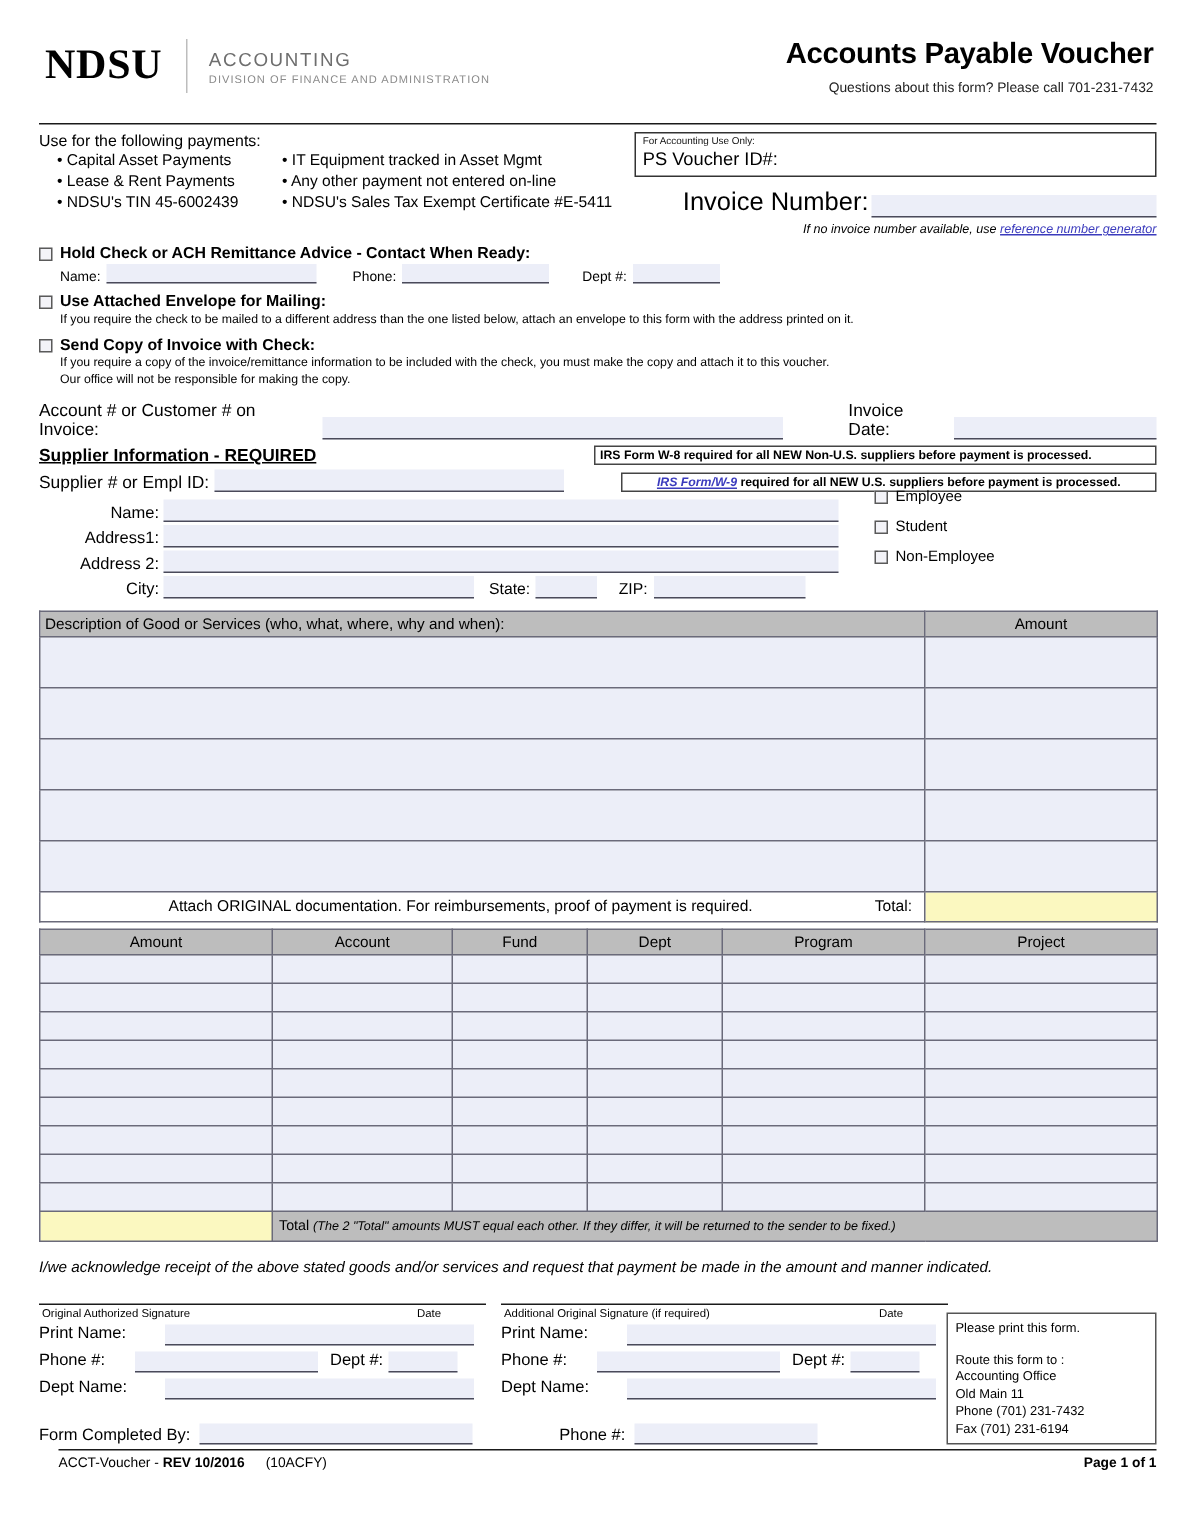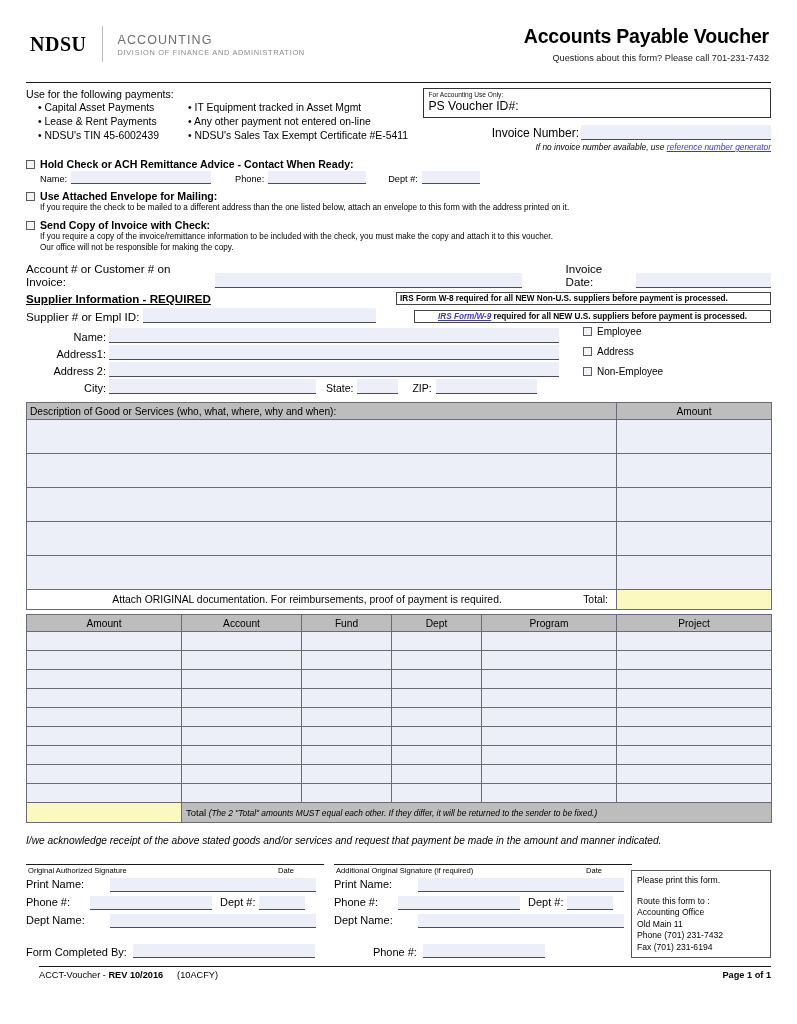--- a/index.html
+++ b/index.html
@@ -29,21 +29,21 @@
     align-items: flex-start;
     padding-top: 26px;
     height: 50px;
   }
   .logo-block {
     display: flex;
     align-items: center;
   }
   .ndsu-logo {
     font-family: "Liberation Serif", serif;
-    font-size: 20px;
+    font-size: 28px;
     font-weight: bold;
     letter-spacing: 0.5px;
     line-height: 1;
     padding-right: 16px;
     padding-left: 4px;
   }
   .logo-divider {
     width: 1px;
     background: #bdbdbd;
     height: 36px;
@@ -129,21 +129,21 @@
     padding: 2px 4px 0 4px;
   }
   .acct-box-small { font-size: 6.6px; color: #111; line-height: 7px; }
   .acct-box-big { font-size: 12.2px; margin-top: 1px; }
   .inv-num-row {
     display: flex;
     align-items: flex-end;
     justify-content: flex-end;
     margin-top: 7px;
   }
-  .inv-num-row .lbl { font-size: 12px; margin-right: 2px; }
+  .inv-num-row .lbl { font-size: 17px; margin-right: 2px; }
   .inv-note {
     text-align: right;
     font-size: 8.4px;
     font-style: italic;
     margin-top: 2px;
   }
   .inv-note a {
     color: #3b3bbd;
     text-decoration: underline;
     font-style: italic;
@@ -453,21 +453,21 @@
     </div>
   </div>
 
   <div class="emp-types">
     <div class="emp-type">
       <span class="cbx"></span>
       <span>Employee</span>
     </div>
     <div class="emp-type">
       <span class="cbx"></span>
-      <span>Address</span>
+      <span>Student</span>
     </div>
     <div class="emp-type">
       <span class="cbx"></span>
       <span>Non-Employee</span>
     </div>
   </div>
 
   <table class="grid desc-table">
     <colgroup>
         <col style="width:590px">

